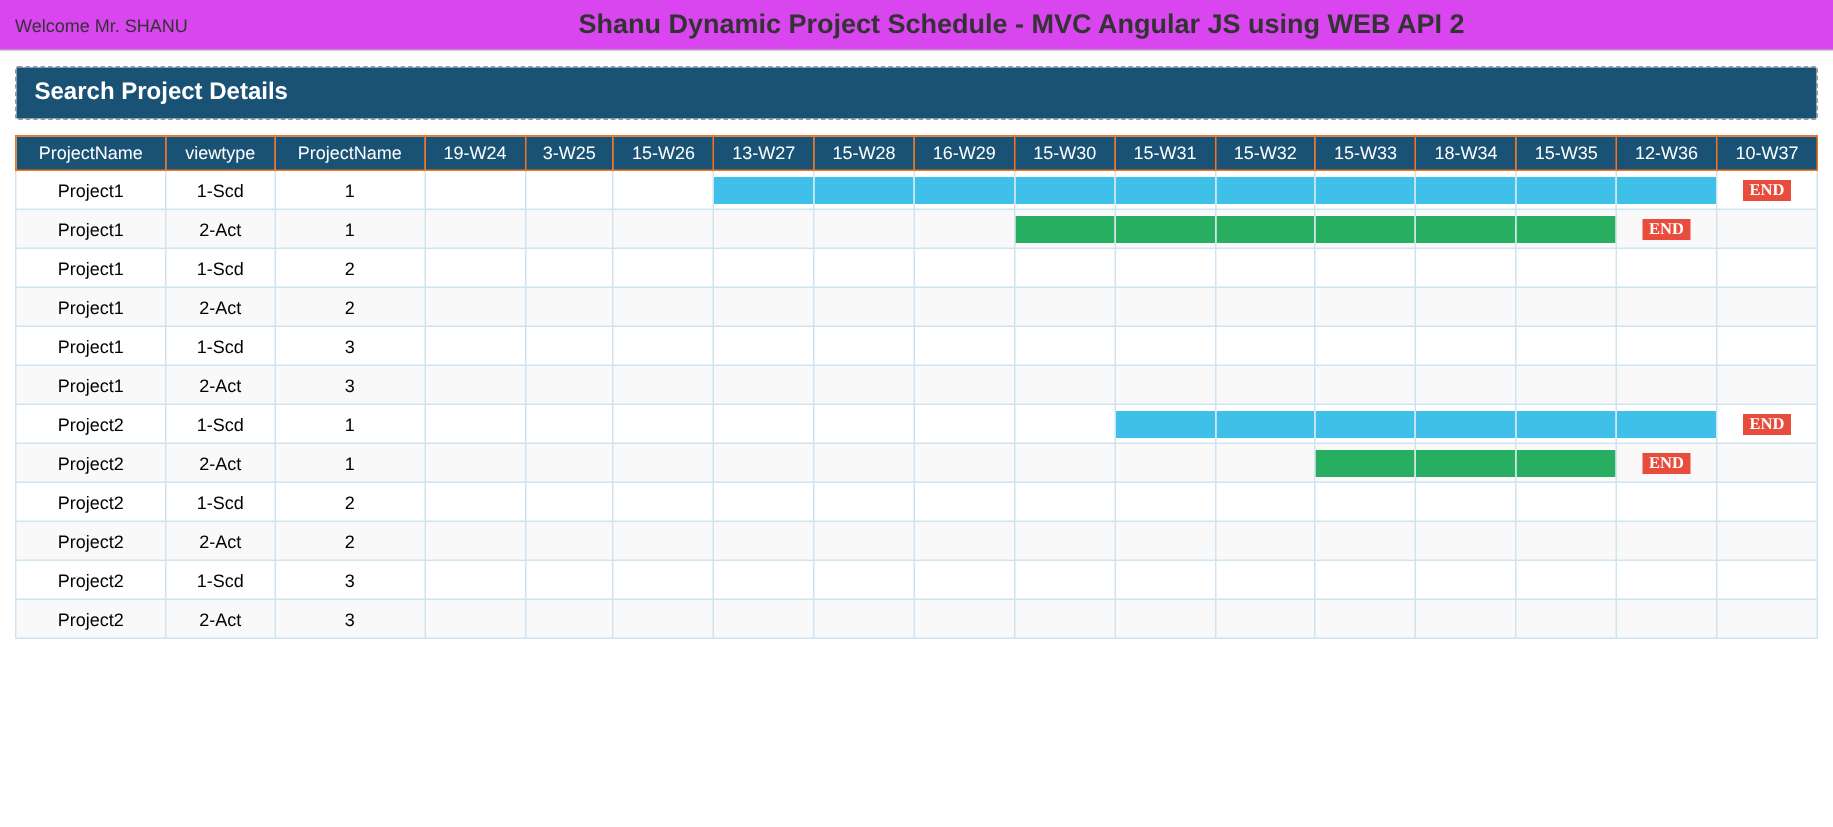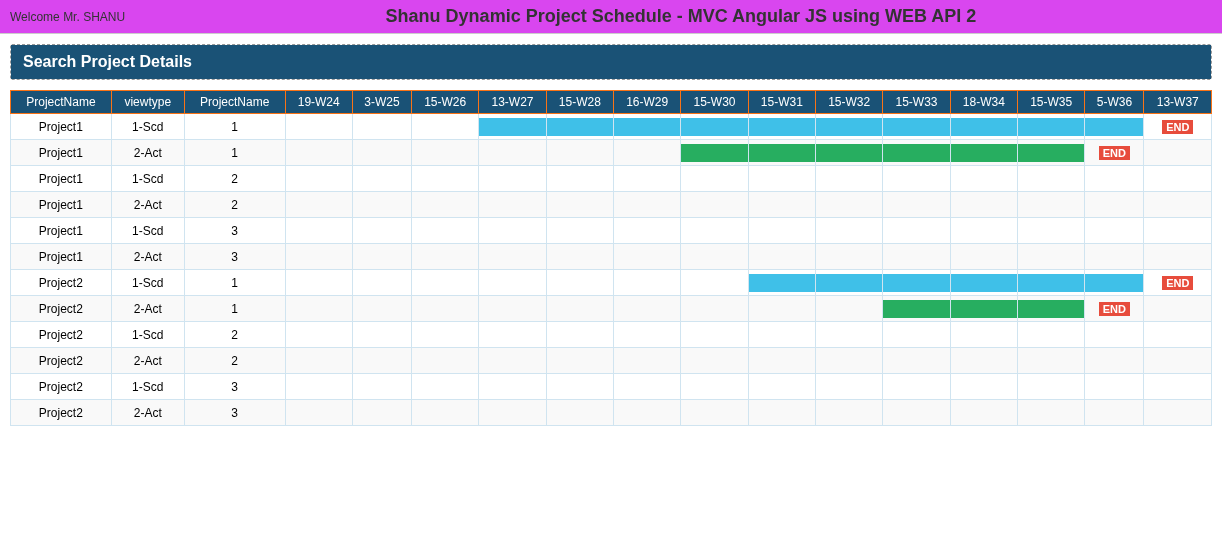--- a/index.html
+++ b/index.html
@@ -118,20 +118,21 @@
     .cell-end-red {
       background: #e74c3c;
       color: #fff;
       font-weight: bold;
       font-size: 11px;
       padding: 1px 4px;
       display: inline-block;
     }
     .bar-cell {
       padding: 0;
+      font-family: Liberation Serif, serif;
     }
   </style>
 </head>
 <body>
 
 <div id="header">
   <span id="welcome-text">Welcome Mr. SHANU</span>
   <span id="app-title">Shanu Dynamic Project Schedule - MVC Angular JS using WEB API 2</span>
 </div>
 
@@ -152,22 +153,22 @@
           <th>15-W26</th>
           <th>13-W27</th>
           <th>15-W28</th>
           <th>16-W29</th>
           <th>15-W30</th>
           <th>15-W31</th>
           <th>15-W32</th>
           <th>15-W33</th>
           <th>18-W34</th>
           <th>15-W35</th>
-          <th>5-W36</th>
-          <th>13-W37</th>
+          <th>12-W36</th>
+          <th>10-W37</th>
         </tr>
     </thead>
     <tbody>
     <tr>
           <td>Project1</td>
           <td>1-Scd</td>
           <td>1</td>
           <td></td>
           <td></td>
           <td></td>

